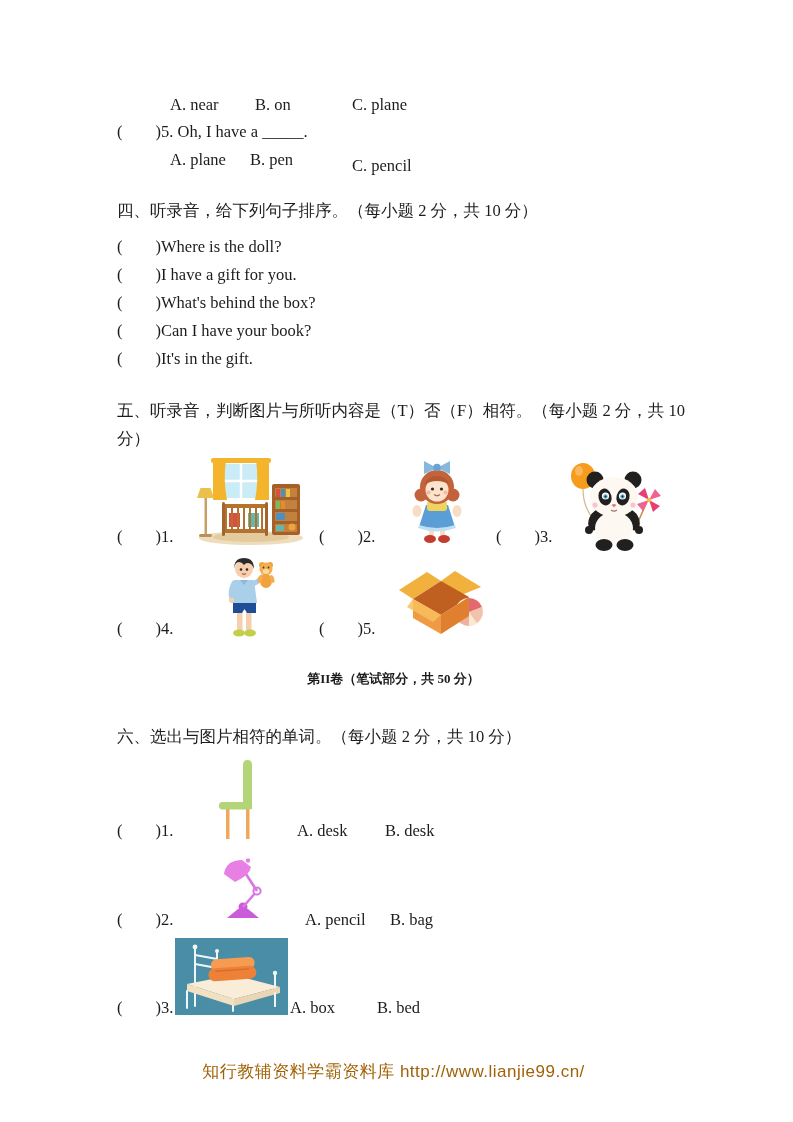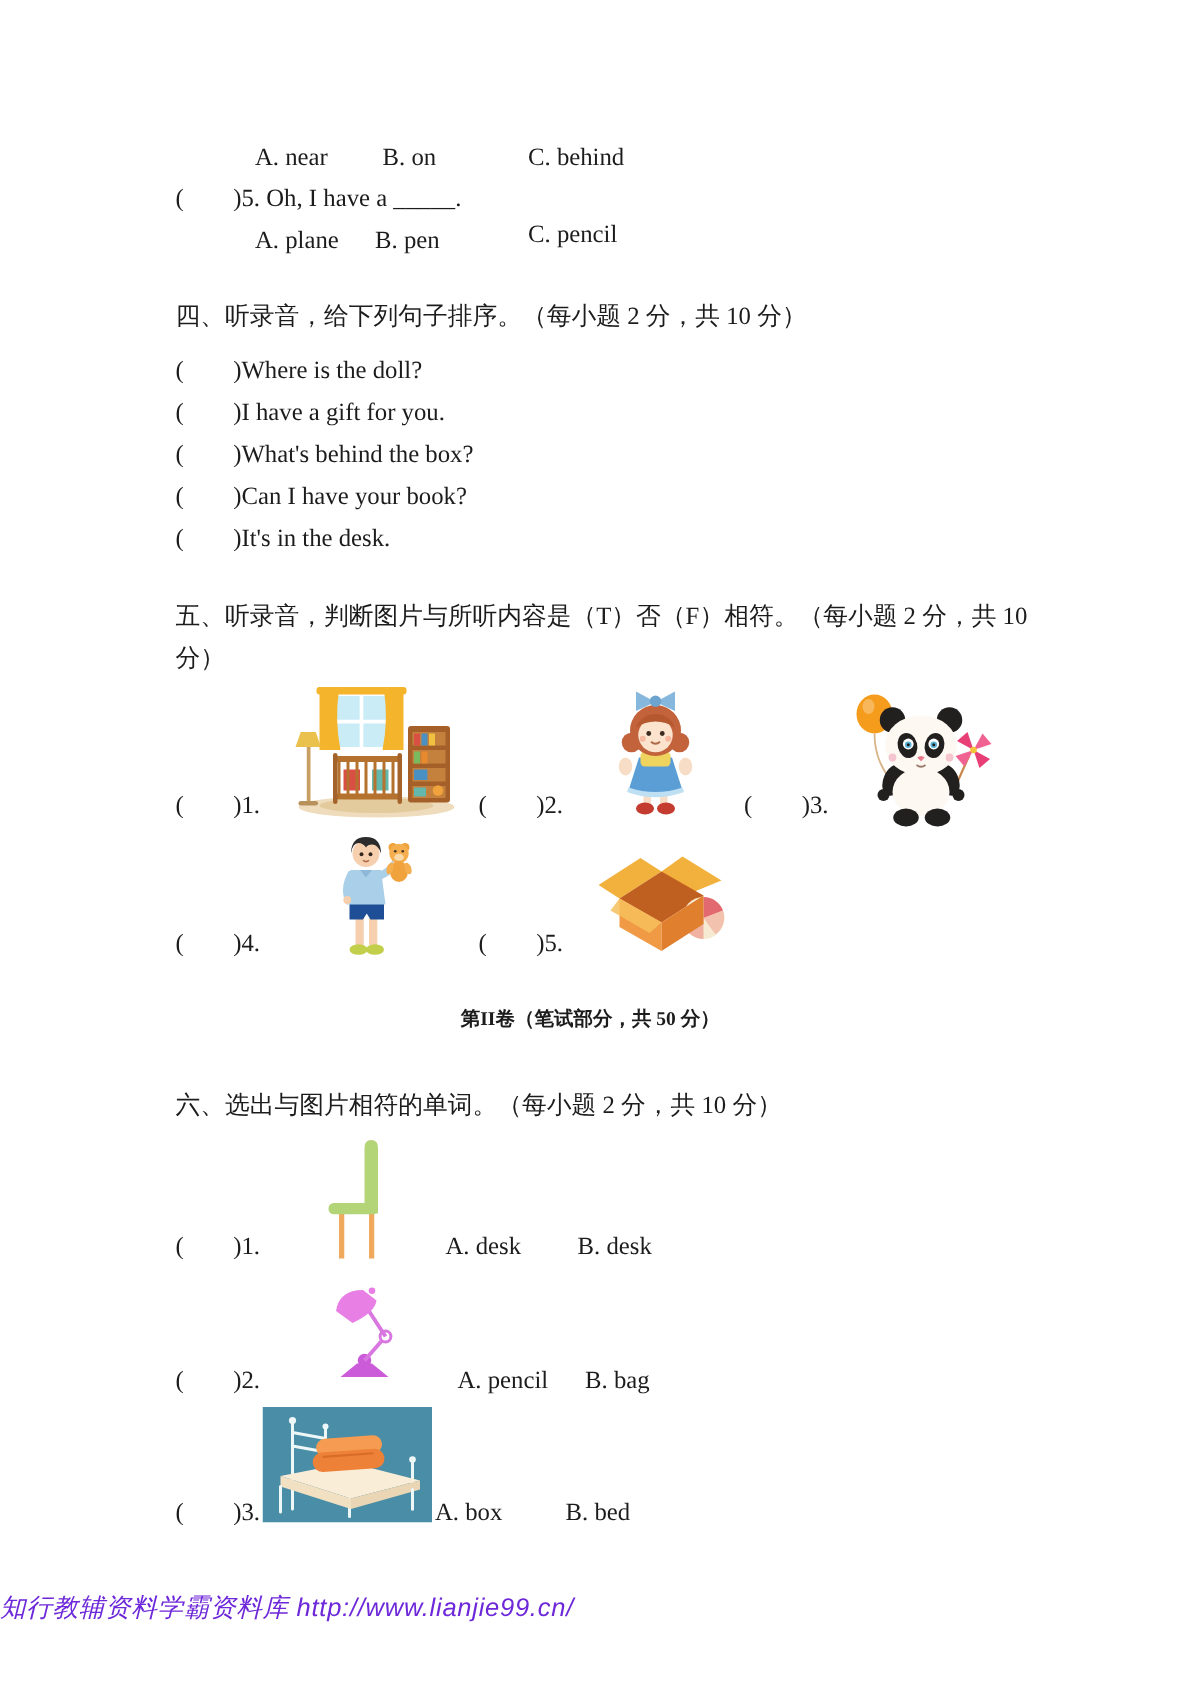--- a/index.html
+++ b/index.html
@@ -6,46 +6,46 @@
   #page{
     position:relative;width:787px;height:1122px;background:#ffffff;overflow:hidden;
     font-family:"Liberation Serif","DejaVu Serif",serif;
     font-size:16.5px;color:#1c1c1c;line-height:20px;
   }
   .line{position:absolute;white-space:pre;}
   .heading{position:absolute;left:0;width:100%;text-align:center;font-weight:bold;font-size:13px;}
   .illus{position:absolute;}
   .illus svg{display:block;}
   .footer{
-    position:absolute;left:0;width:100%;text-align:left;
+    position:absolute;left:0;width:100%;text-align:center;
     font-family:"Liberation Sans","DejaVu Sans",sans-serif;
-    font-size:17px;color:#6d28d9;letter-spacing:0.5px;font-style:italic;
+    font-size:17px;color:#a16207;letter-spacing:0.5px;
   }
 </style>
 </head>
 <body>
 
 <div id="page">
 
   <span class="line" style="left:170px;top:95px">A. near</span>
   <span class="line" style="left:255px;top:95px">B. on</span>
-  <span class="line" style="left:352px;top:95px">C. behind</span>
+  <span class="line" style="left:352px;top:95px">C. plane</span>
 
   <span class="line" style="left:117px;top:122px">(        )5. Oh, I have a _____.</span>
 
   <span class="line" style="left:170px;top:150px">A. plane</span>
   <span class="line" style="left:250px;top:150px">B. pen</span>
-  <span class="line" style="left:352px;top:146px">C. pencil</span>
+  <span class="line" style="left:352px;top:156px">C. pencil</span>
 
   <span class="line" style="left:117px;top:201px">四、听录音，给下列句子排序。（每小题 2 分，共 10 分）</span>
   <span class="line" style="left:117px;top:237px">(        )Where is the doll?</span>
   <span class="line" style="left:117px;top:265px">(        )I have a gift for you.</span>
   <span class="line" style="left:117px;top:321px">(        )Can I have your book?</span>
   <span class="line" style="left:117px;top:293px">(        )What's behind the box?</span>
-  <span class="line" style="left:117px;top:349px">(        )It's in the desk.</span>
+  <span class="line" style="left:117px;top:349px">(        )It's in the gift.</span>
 
   <span class="line" style="left:117px;top:401px">五、听录音，判断图片与所听内容是（T）否（F）相符。（每小题 2 分，共 10</span>
   <span class="line" style="left:117px;top:429px">分）</span>
 
   <div class="illus" style="left:195px;top:458px" aria-label="nursery room with crib, window, yellow curtains, floor lamp and bookshelf">
     <svg width="112" height="88" viewBox="0 0 112 88">
       <ellipse cx="56" cy="80" rx="52" ry="7" fill="#eedcbd"></ellipse>
       <ellipse cx="56" cy="79" rx="38" ry="5" fill="#e3cb9e"></ellipse>
       <rect x="24" y="3" width="44" height="40" fill="#ffffff"></rect>
       <rect x="27" y="6" width="38" height="34" fill="#c9ecf7"></rect>

